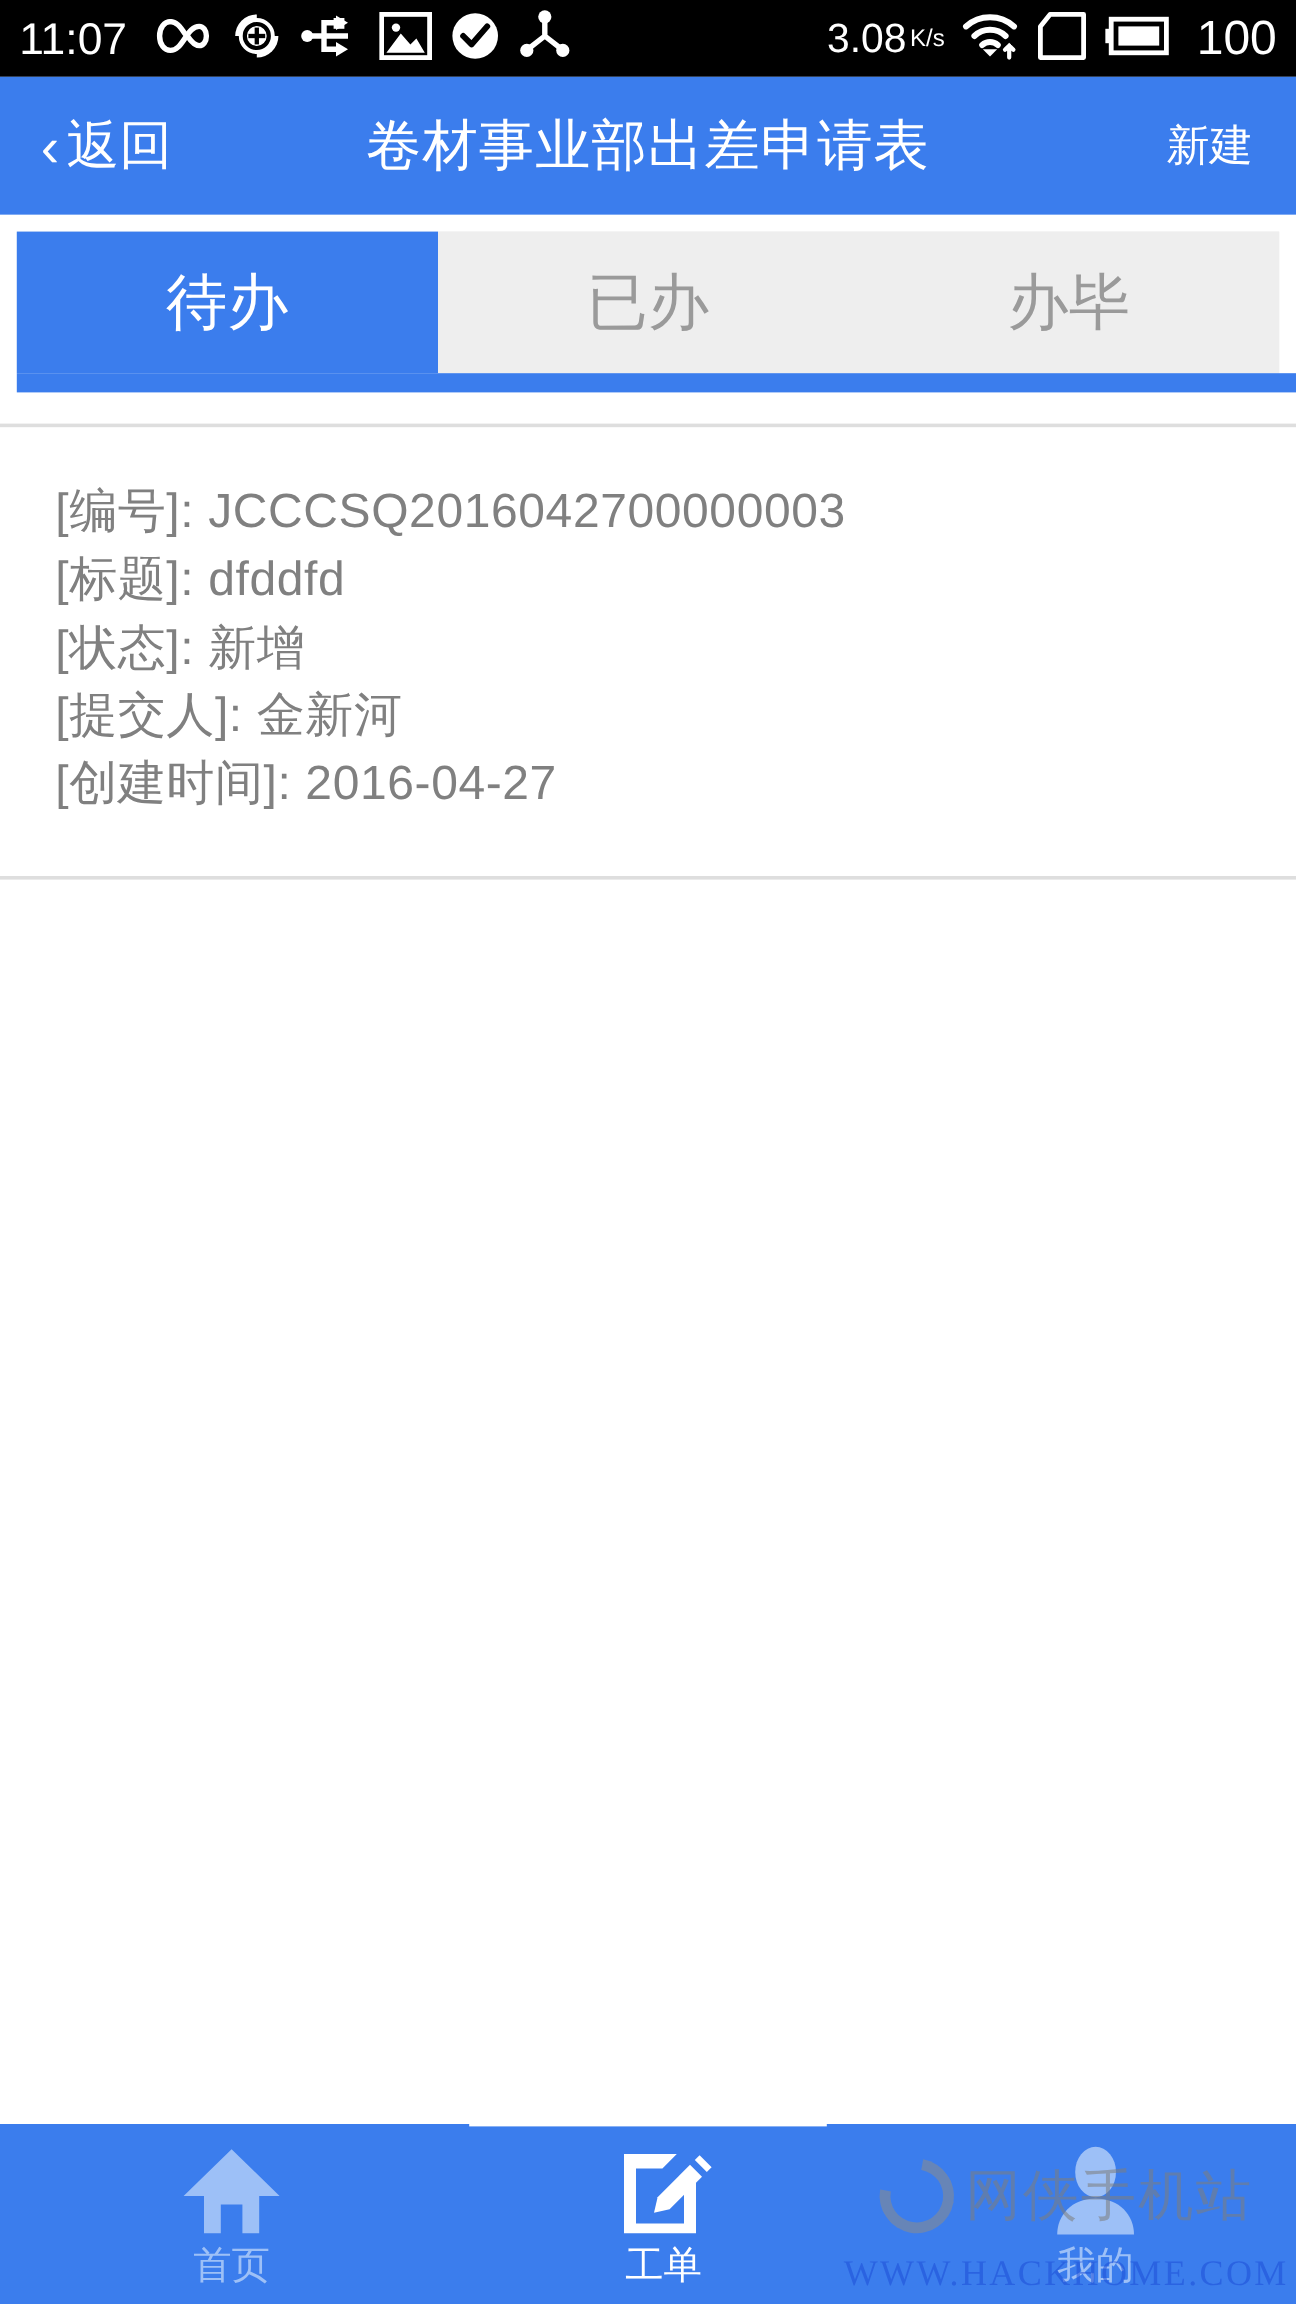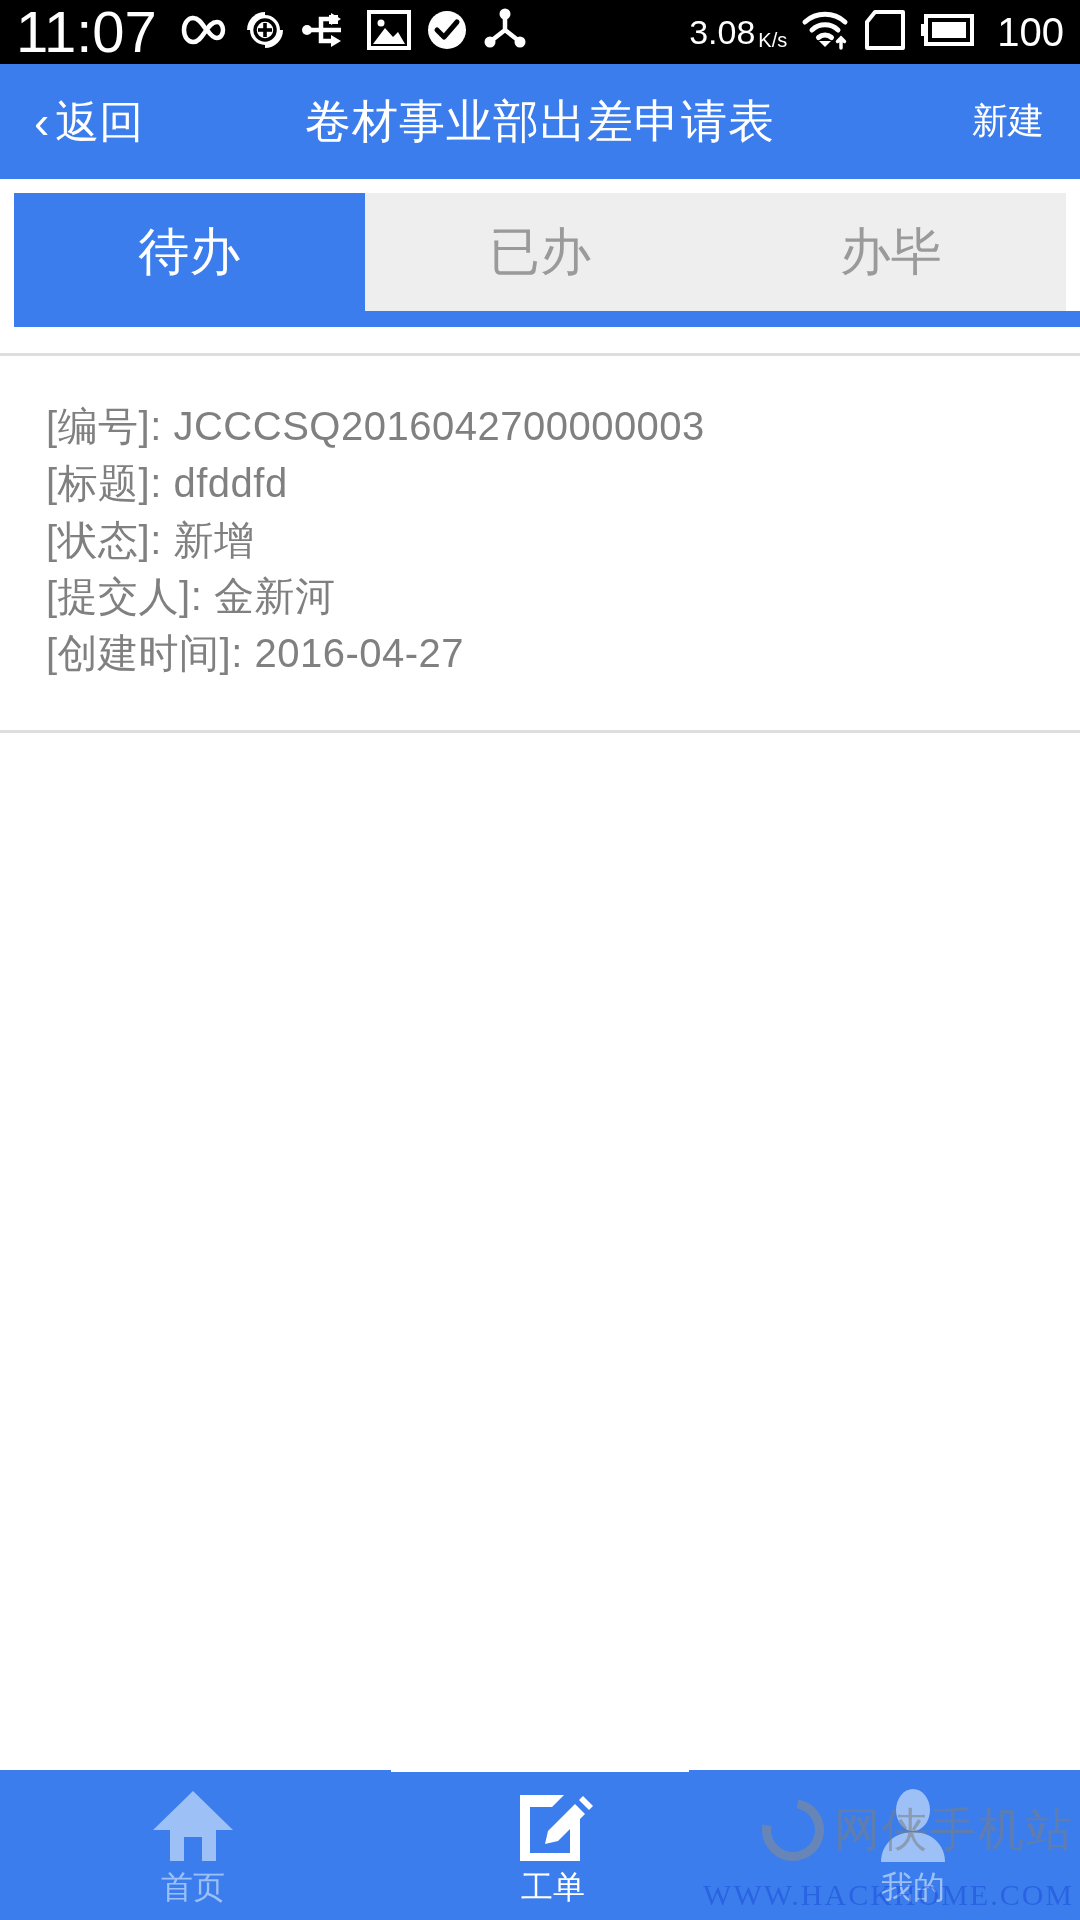--- a/index.html
+++ b/index.html
@@ -12,28 +12,28 @@
   .phone { position:relative; width:1080px; height:1920px; background:#fff; }
 
   
   .statusbar {
     position:absolute; top:0; left:0; width:1080px; height:64px;
     background:#000; color:#fff;
     display:flex; align-items:center;
     padding:0 16px;
   }
   .sb-clock {
-    font-size:58px; font-weight:400; letter-spacing:0px;
+    font-size:37px; font-weight:400; letter-spacing:0px;
     line-height:1; margin-right:24px; color:#fff;
   }
   .sb-icons-left { display:flex; align-items:center; gap:14px; }
   .sb-spacer { flex:1 1 auto; }
   .sb-icons-right { display:flex; align-items:center; gap:14px; }
   .sb-rate {
-    font-size:34px; color:#fff; display:flex; align-items:flex-end;
+    font-size:34px; color:#fff; display:flex; align-items:center;
   }
   .sb-rate .unit { font-size:20px; margin-left:3px; }
   .sb-battery-num { font-size:40px; color:#fff; margin-left:6px; }
   .ic { display:inline-block; }
 
   
   .header {
     position:absolute; top:64px; left:0; width:1080px; height:115px;
     background:#3b7ded;
     display:flex; align-items:center;
@@ -114,21 +114,21 @@
   .navitem.active .navlabel { color:#ffffff; }
   .navitem.active svg { fill:#ffffff; }
   .nav-notch {
     position:absolute; top:-18px; left:50%; transform:translateX(-50%);
     width:298px; height:20px; background:#ffffff;
   }
 
   
   .watermark {
     position:absolute; right:6px; bottom:8px;
-    display:flex; flex-direction:column; align-items:flex-end;
+    display:flex; flex-direction:column; align-items:center;
     pointer-events:none; opacity:0.55;
   }
   .wm-row { display:flex; align-items:center; }
   .wm-logo {
     width:62px; height:62px; margin-right:10px;
     border:9px solid #8c8c8c; border-radius:50%;
     border-top-color:transparent; transform:rotate(-35deg);
   }
   .wm-cn {
     font-size:46px; color:#7d7d7d; letter-spacing:2px;

